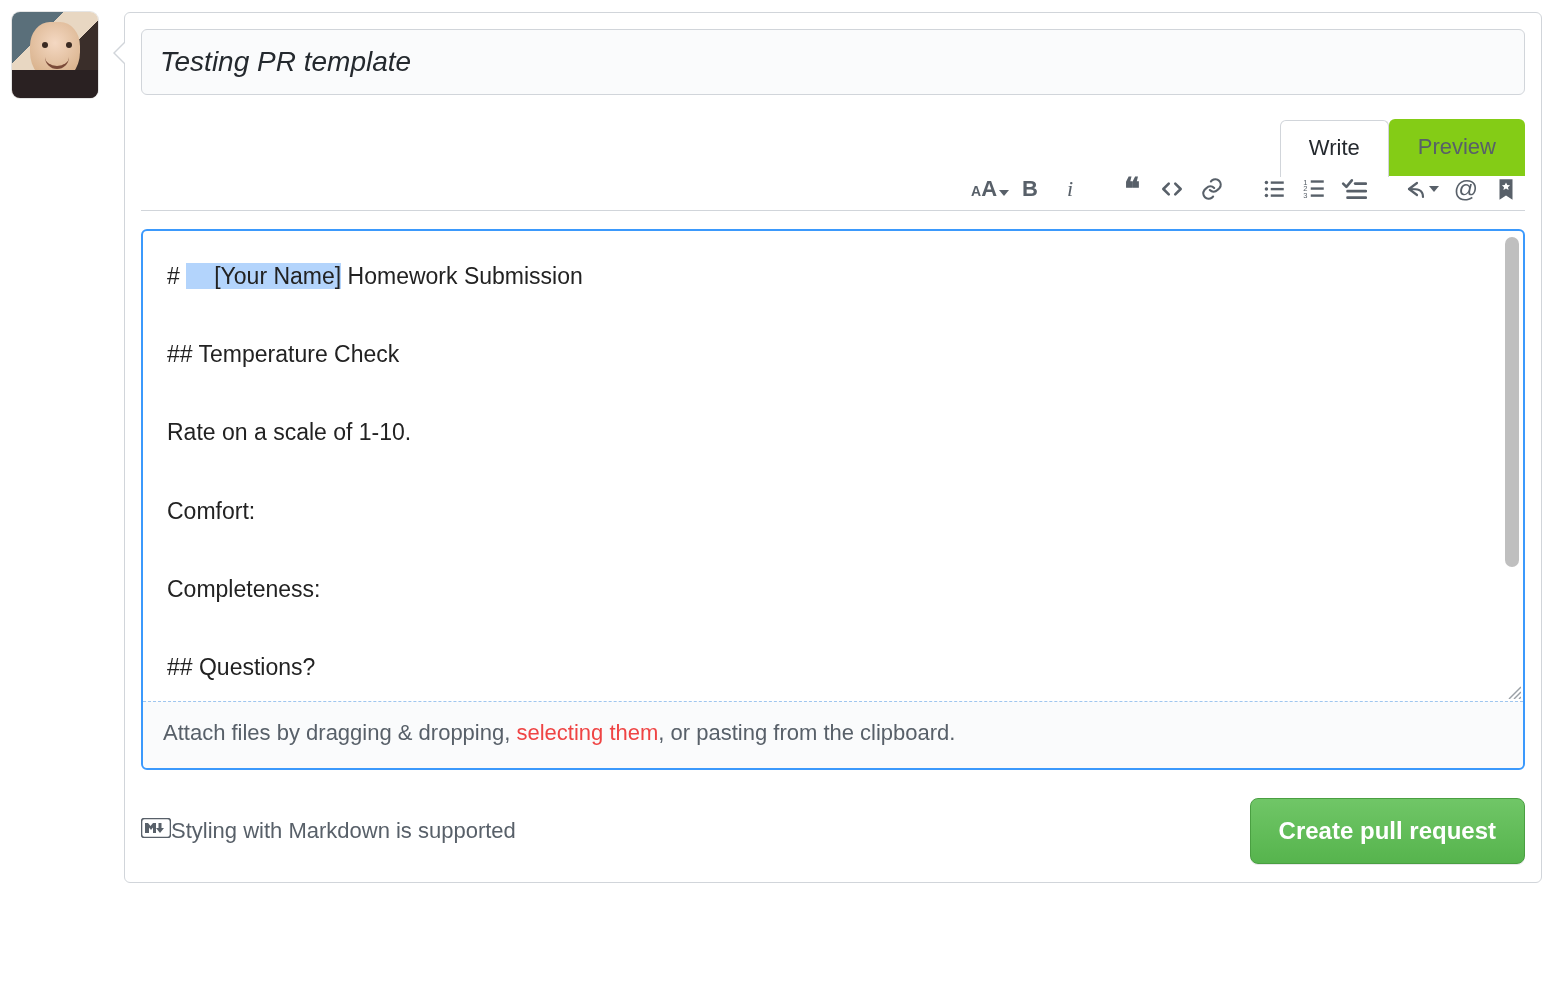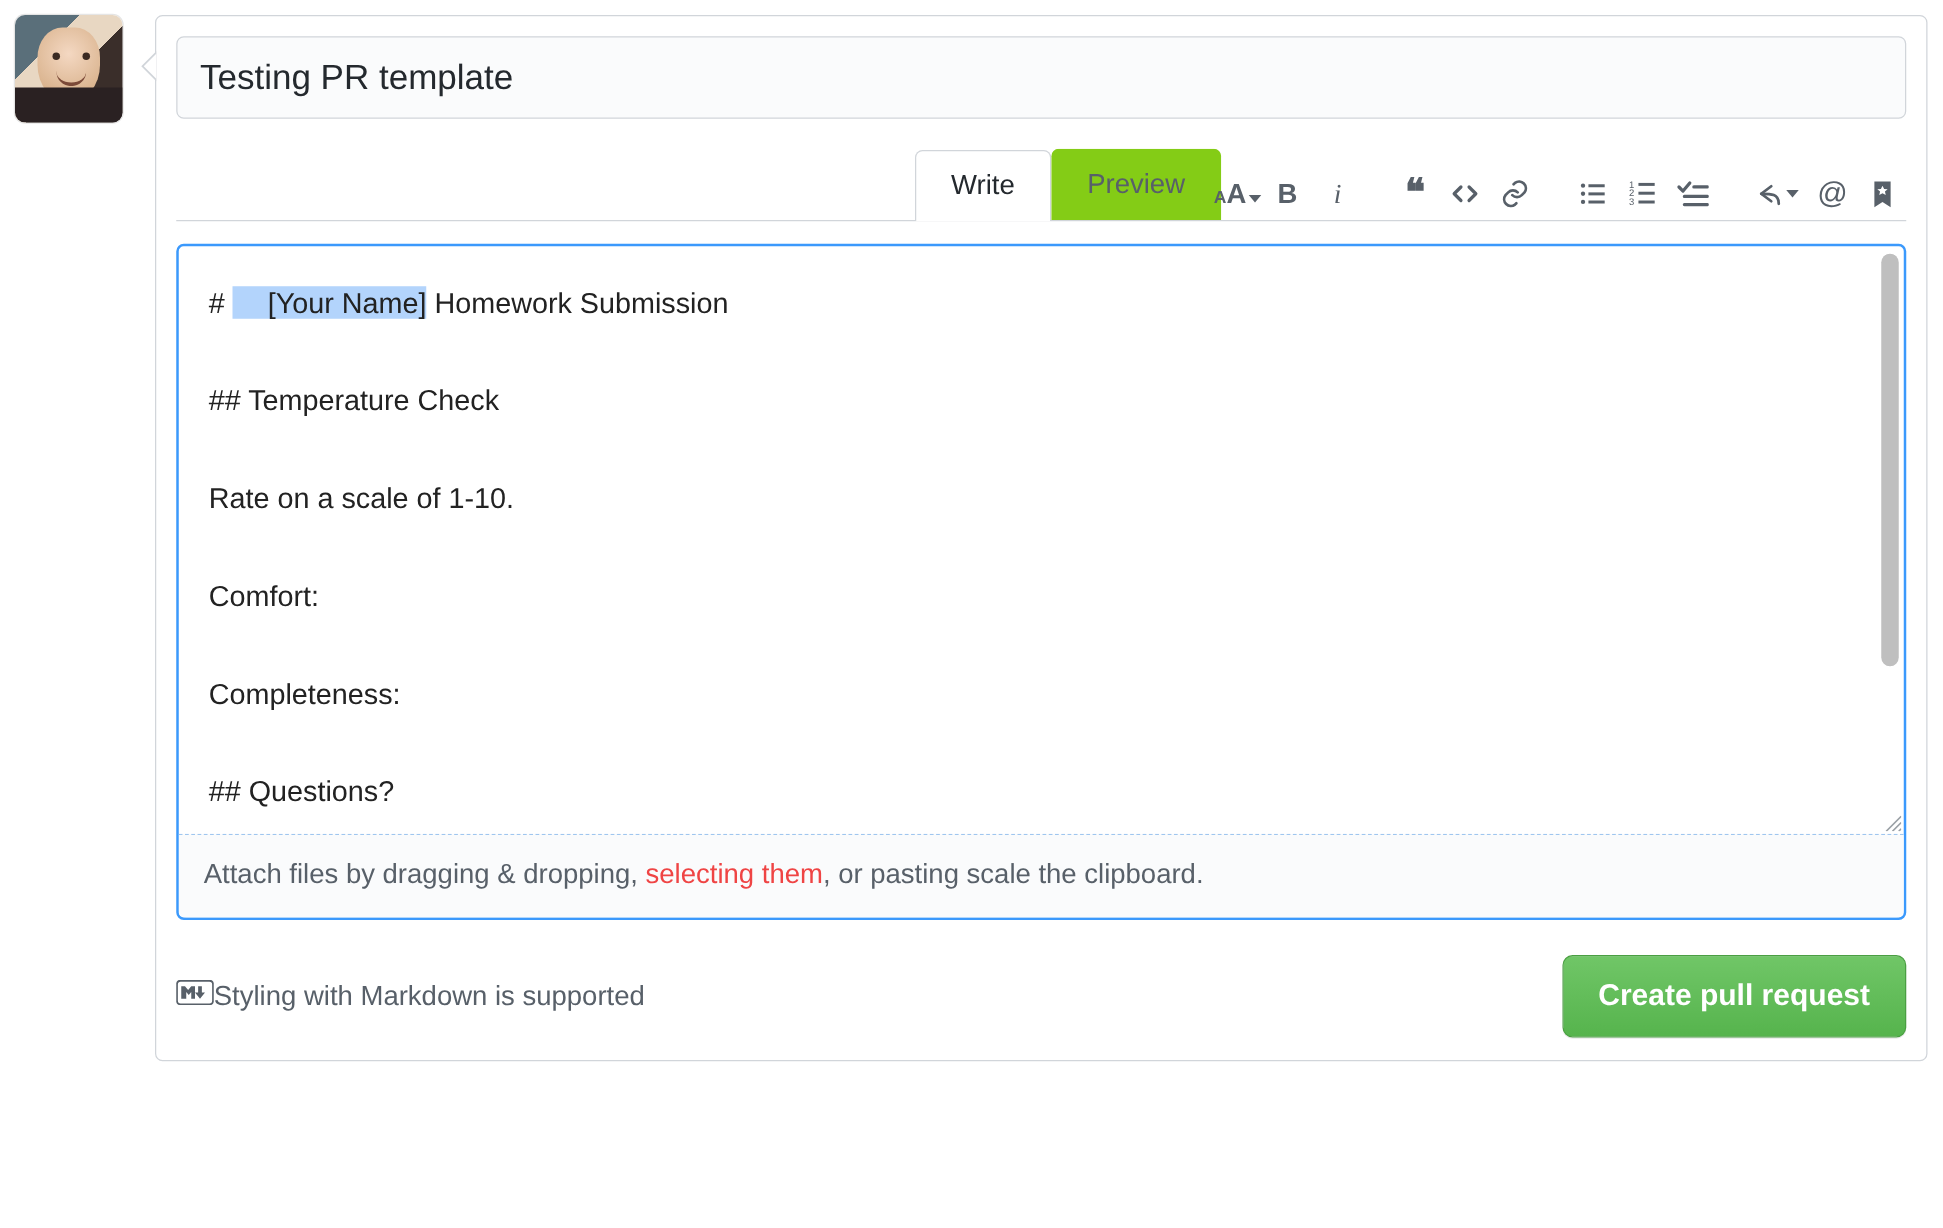--- a/index.html
+++ b/index.html
@@ -56,28 +56,30 @@
   .title-input {
     width: 100%;
     box-sizing: border-box;
     padding: 16px 18px;
     font-size: 28px;
     color: #24292e;
     background: #fafbfc;
     border: 1px solid #d1d5da;
     border-radius: 6px;
     outline: none;
+    font-style: italic;
   }
 
   .tab-row {
     display: flex;
     align-items: flex-end;
-    justify-content: flex-end;
+    justify-content: flex-start;
     margin-top: 24px;
     border-bottom: 1px solid #d1d5da;
+    flex-direction: column;
   }
   .tabs { display: flex; }
   .tab {
     font-size: 22px;
     padding: 14px 28px 16px 28px;
     color: #586069;
     background: #84cc16;
     border: 1px solid transparent;
     border-bottom: none;
     border-top-left-radius: 6px;
@@ -284,21 +286,21 @@
         <div class="scrollbar"></div>
         <span class="resize-grip">
           <svg viewBox="0 0 16 16" fill="none" stroke="currentColor" stroke-width="1.4">
               <line x1="4" y1="16" x2="16" y2="4"></line>
               <line x1="9" y1="16" x2="16" y2="9"></line>
               <line x1="14" y1="16" x2="16" y2="14"></line>
             </svg>
         </span>
       </div>
       <div class="drop-hint">
-        <span>Attach files by dragging &amp; dropping, </span><a href="#">selecting them</a><span>, or pasting scale the clipboard.</span>
+        <span>Attach files by dragging &amp; dropping, </span><a href="#">selecting them</a><span>, or pasting from the clipboard.</span>
       </div>
     </div>
 
     <div class="footer-row">
       <div class="md-hint">
         <span>
           <svg width="30" height="20" viewBox="0 0 30 20">
               <rect x="0.5" y="0.5" width="29" height="19" rx="3" fill="none" stroke="#586069" stroke-width="1.6"></rect>
               <path d="M4 15V5h3l2.5 3L12 5h3v10h-3V9.5L10 12 8 9.5V15H4zm15 0l-4-5h2.5V5h3v5H23l-4 5z" fill="#586069"></path>
             </svg>

